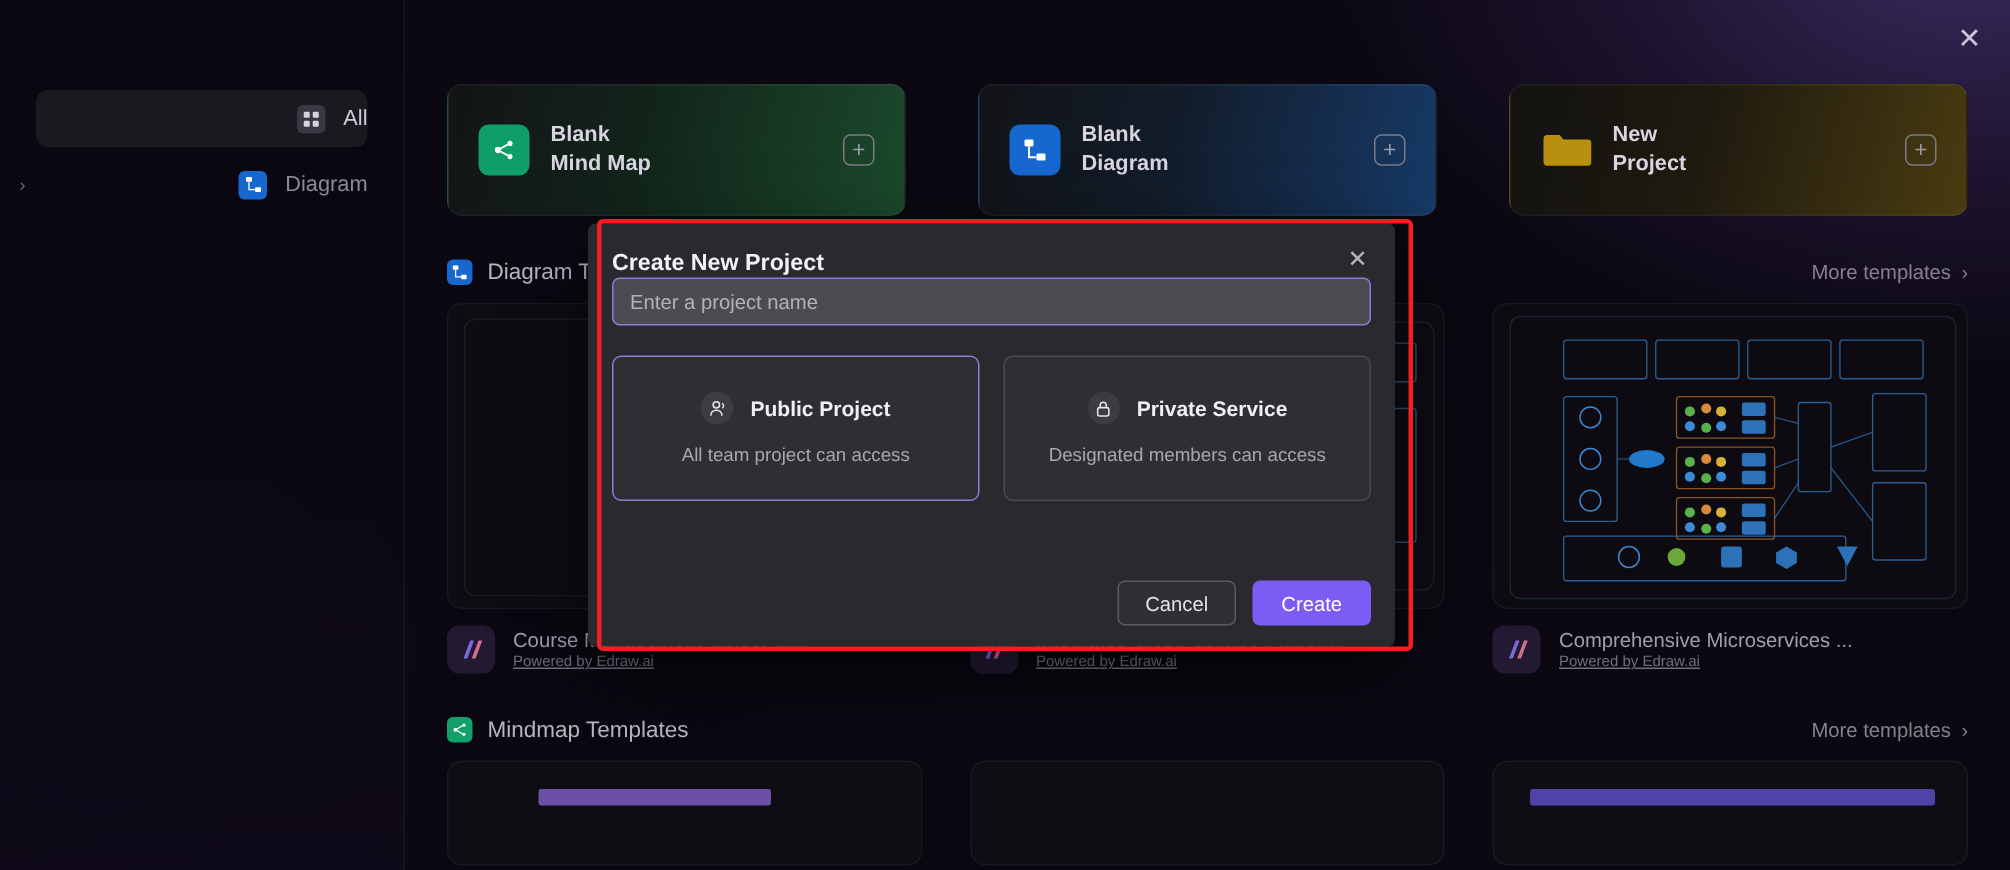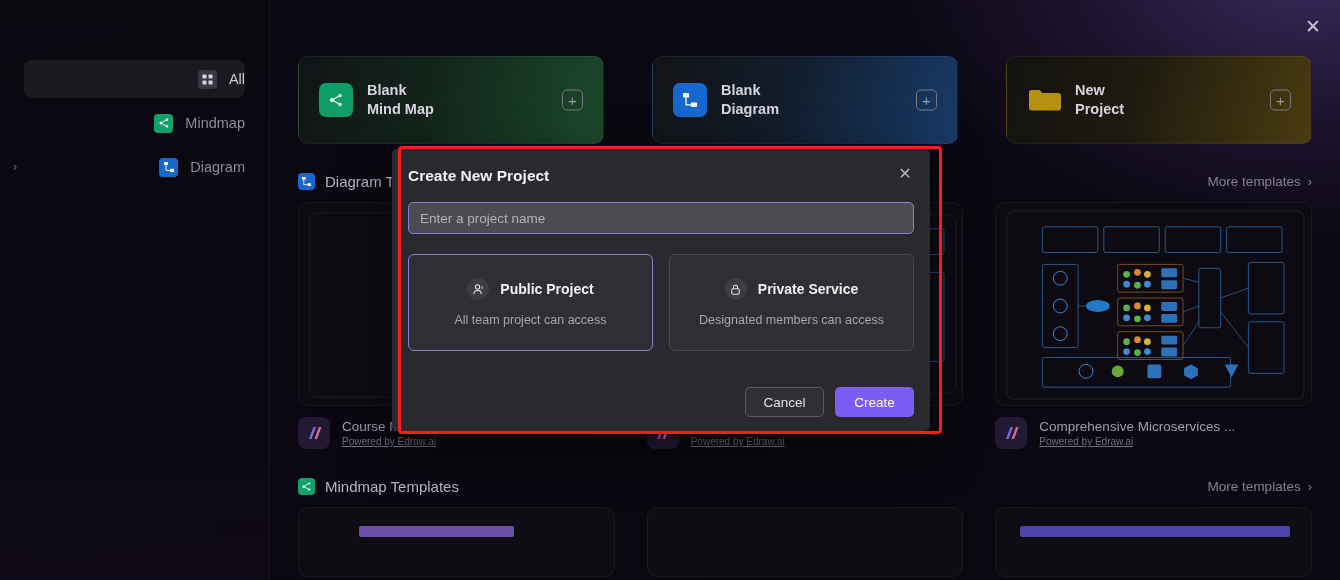--- a/index.html
+++ b/index.html
@@ -159,21 +159,21 @@
     padding: 18px 16px 0 16px;
     box-shadow: 0 14px 50px rgba(0,0,0,0.55);
   }
   .modal-title { color: #f2f1f5; font-size: 15.5px; font-weight: 700; }
   .modal-x {
     position: absolute; right: 15px; top: 14px;
     width: 20px; height: 20px; color: #b6b4bd; font-size: 16px;
     display: flex; align-items: center; justify-content: center; cursor: pointer;
   }
   .name-input {
-    display: block; width: 506px; height: 32px; margin-top: 17px;
+    display: block; width: 506px; height: 32px; 
     background: #4b4b51; border: 1px solid #8a7fd6; border-radius: 5px;
     color: #e6e4ec; font-size: 13.5px; font-family: inherit;
     padding: 0 11px; outline: none;
   }
   .name-input::placeholder { color: #b3b1ba; }
 
   .opts { display: flex; gap: 16px; margin-top: 20px; align-items: center; }
   .opt {
     width: 245px; height: 97px; border-radius: 6px;
     background: #2e2e33; border: 1px solid #4a4a50;
@@ -217,31 +217,20 @@
         <svg width="11" height="11" viewBox="0 0 11 11">
             <rect x="0.5" y="0.5" width="4" height="4" rx="0.8" fill="#d6d3dd"></rect>
             <rect x="6.5" y="0.5" width="4" height="4" rx="0.8" fill="#d6d3dd"></rect>
             <rect x="0.5" y="6.5" width="4" height="4" rx="0.8" fill="#d6d3dd"></rect>
             <rect x="6.5" y="6.5" width="4" height="4" rx="0.8" fill="#d6d3dd"></rect>
           </svg>
       </span>
       <span>All</span>
     </div>
 
-    <div class="side-item">
-      <span class="si-icon green">
-        <svg width="12" height="12" viewBox="0 0 12 12">
-            <circle cx="3" cy="6" r="1.5" fill="#fff"></circle>
-            <circle cx="9" cy="2.7" r="1.2" fill="#fff"></circle>
-            <circle cx="9" cy="9.3" r="1.2" fill="#fff"></circle>
-            <path d="M4.3 5.3 L7.9 3.1 M4.3 6.7 L7.9 8.9" stroke="#fff" stroke-width="0.9" fill="none"></path>
-          </svg>
-      </span>
-      <span>Mindmap</span>
-    </div>
 
     <div class="side-item">
       <span class="chev">›</span>
       <span class="si-icon blue">
         <svg width="12" height="12" viewBox="0 0 12 12">
             <rect x="1" y="1" width="4" height="3.2" rx="0.6" fill="#fff"></rect>
             <rect x="7" y="7.8" width="4" height="3.2" rx="0.6" fill="#fff"></rect>
             <path d="M3 4.4 L3 9.4 L6.9 9.4" stroke="#fff" stroke-width="0.9" fill="none"></path>
           </svg>
       </span>

